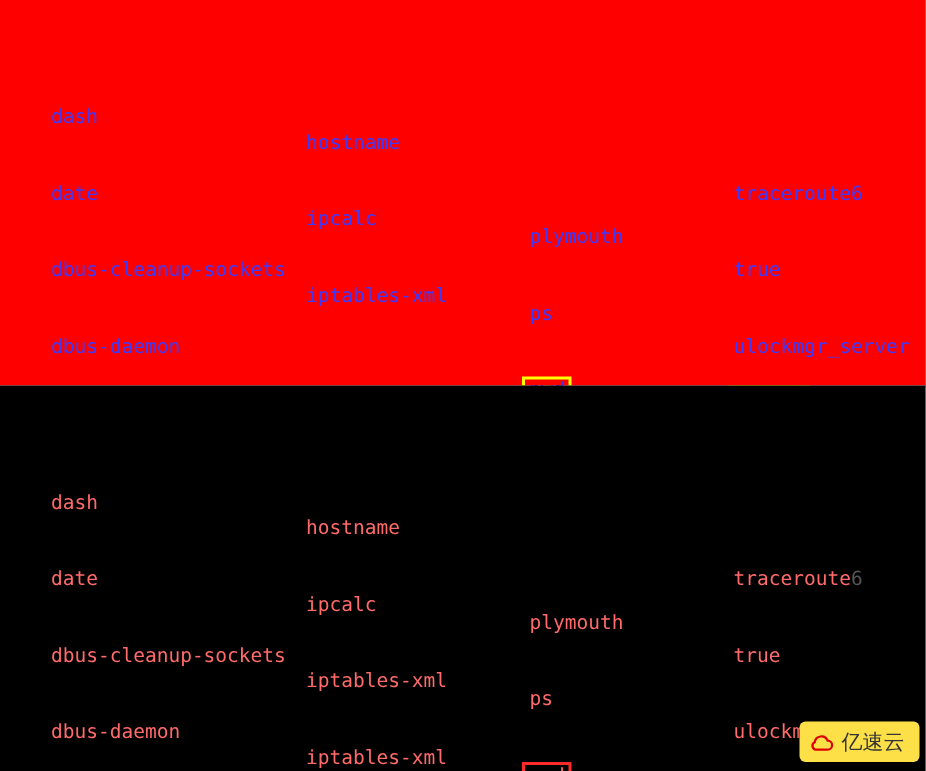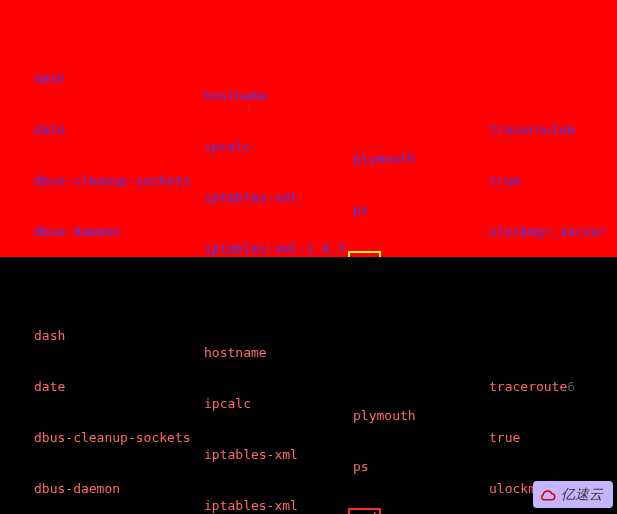--- a/index.html
+++ b/index.html
@@ -60,31 +60,30 @@
     display: inline-block;
     padding: 0 4px;
     margin-left: -4px;
   }
 
   
   .badge {
     position: absolute;
     right: 4px;
     bottom: 6px;
-    background: #c4b5fd;
+    background: #fde047;
     color: #333333;
     font-family: "PingFang SC", "Microsoft YaHei", sans-serif;
     font-size: 14px;
     padding: 5px 10px 5px 28px;
     border-radius: 4px;
     box-shadow: 0 0 4px rgba(0,0,0,.3);
     display: flex;
     align-items: center;
     gap: 4px;
-    font-style: italic;
   }
   .badge svg {
     position: absolute;
     left: 6px;
     top: 6px;
     width: 18px;
     height: 18px;
   }
 </style>
 </head>
@@ -105,21 +104,20 @@
     <span class="col3">true</span>
   </div>
   <div class="row">
     <span class="col0">dbus-cleanup-sockets</span>
     <span class="col1">iptables-xml</span>
     <span class="col2"><span class="sel-yellow">pwd</span></span>
     <span class="col3">ulockmgr_server</span>
   </div>
   <div class="row">
     <span class="col0">dbus-daemon</span>
-    <span class="col1">iptables-xml-1.4.7</span>
     <span class="col2">raw</span>
     <span class="col3"><span class="sel-yellow-fill">umount</span></span>
   </div>
   <div class="row">
     <span class="col0">dbus-monitor</span>
     <span class="col1">kbd_mode</span>
     <span class="col2">readlink</span>
     <span class="col3">uname</span>
   </div>
   <div class="row">

